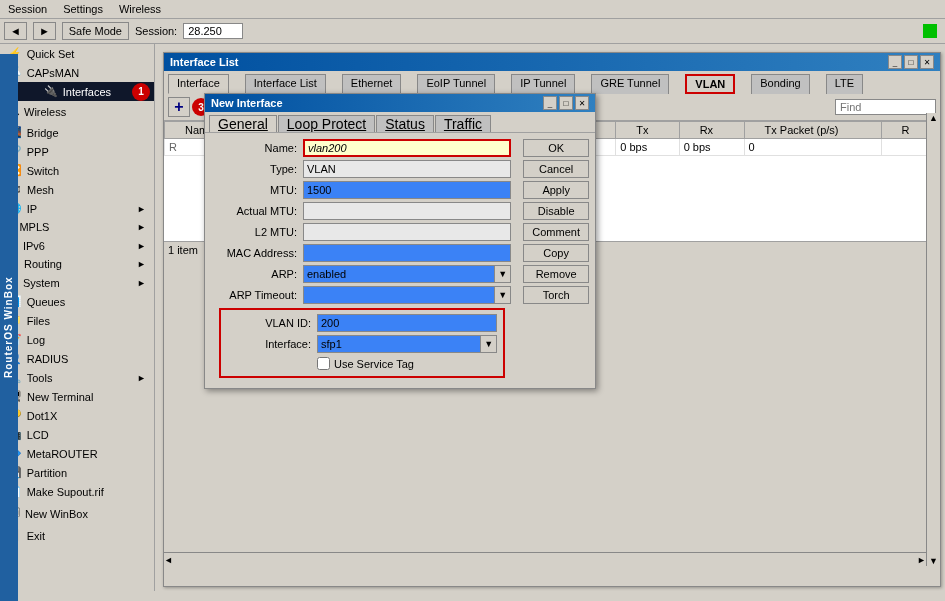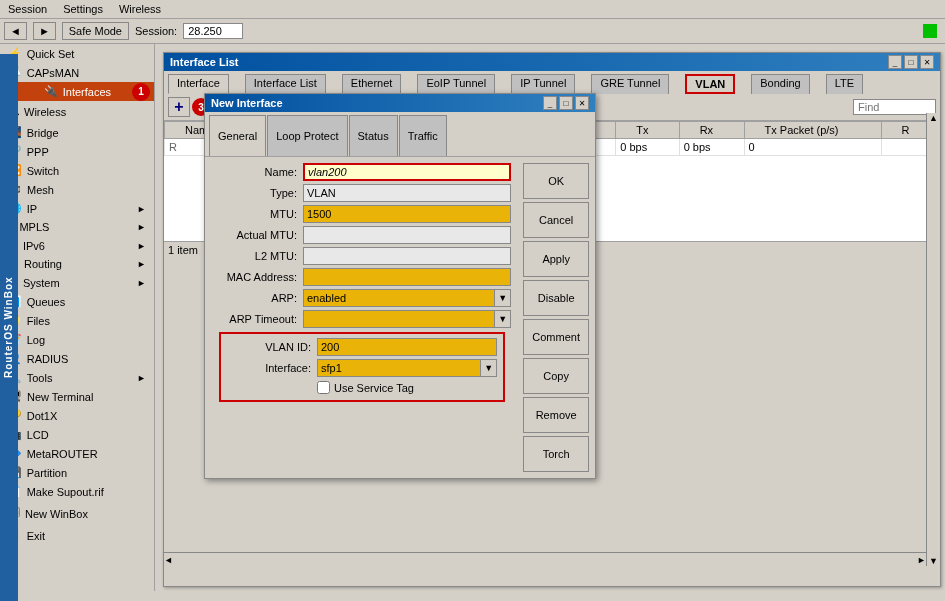--- a/index.html
+++ b/index.html
@@ -16,21 +16,21 @@
     .session-label { font-size: 11px; }
     .session-value { border: 1px solid #888; background: white; padding: 1px 4px; width: 60px; font-size: 11px; }
     .green-dot { width: 14px; height: 14px; background: #00c000; margin-left: auto; margin-right: 4px; }
 
     
     .main-layout { display: flex; height: calc(601px - 54px); }
 
     
     .sidebar { width: 155px; background: #d4d0c8; border-right: 1px solid #a0a0a0; overflow-y: auto; flex-shrink: 0; }
     .sidebar-item { display: flex; align-items: center; padding: 3px 8px; cursor: pointer; gap: 5px; font-size: 11px; }
-    .sidebar-item.active { background: #c2410c; color: white; padding-left: 44px; }
+    .sidebar-item.active { background: #0f172a; color: white; padding-left: 44px; }
     .sidebar-item .arrow { margin-left: auto; font-size: 9px; }
 
     
     .content { flex: 1; background: #d4d0c8; position: relative; overflow: hidden; }
 
     
     .window { position: absolute; top: 8px; left: 8px; right: 4px; bottom: 4px; background: #d4d0c8; border: 1px solid #888; box-shadow: 1px 1px 3px rgba(0,0,0,0.3); }
     .window-titlebar { background: linear-gradient(to right, #0050a0, #3080c0); color: white; padding: 2px 6px; display: flex; align-items: center; justify-content: space-between; font-size: 11px; font-weight: bold; }
     .window-controls { display: flex; gap: 2px; }
     .win-btn { width: 14px; height: 14px; background: #d4d0c8; border: 1px solid #888; font-size: 8px; cursor: pointer; display: flex; align-items: center; justify-content: center; }
@@ -39,54 +39,54 @@
     .tabs { display: flex; padding: 3px 4px 0; background: #d4d0c8; gap: 16px; }
     .tab { padding: 2px 8px; border: 1px solid #888; border-bottom: none; background: #c0c0c0; cursor: pointer; font-size: 11px; }
     .tab.active { background: #d4d0c8; border-bottom: 1px solid #d4d0c8; }
     .tab.highlighted { background: #d4d0c8; border: 2px solid #cc0000; font-weight: bold; }
 
     
     .window-toolbar { display: flex; align-items: center; padding: 3px 4px; background: #d4d0c8; border-bottom: 1px solid #a0a0a0; gap: 2px; }
     .win-tool-btn { background: #d4d0c8; border: 1px solid #888; padding: 1px 4px; cursor: pointer; font-size: 12px; width: 22px; height: 20px; display: flex; align-items: center; justify-content: center; }
     .win-tool-btn.add-btn { background: #d4d0c8; color: #000080; font-weight: bold; font-size: 14px; }
     .circle-badge { width: 20px; height: 20px; background: #cc0000; color: white; border-radius: 50%; display: flex; align-items: center; justify-content: center; font-size: 11px; font-weight: bold; }
-    .find-field { margin-left: auto; border: 1px solid #888; background: white; padding: 1px 4px; width: 83px; font-size: 11px; }
+    .find-field { margin-left: auto; border: 1px solid #888; background: white; padding: 1px 4px; width: 101px; font-size: 11px; }
 
     
     .table-container { overflow: auto; height: 120px; background: white; }
     table { width: 100%; border-collapse: collapse; font-size: 11px; }
     th { background: #d4d0c8; border: 1px solid #a0a0a0; padding: 2px 20px; text-align: left; font-weight: normal; white-space: nowrap; }
     td { border: 1px solid #e0e0e0; padding: 2px 4px; white-space: nowrap; }
     .table-row-r td:first-child { color: #666; }
 
     
     .status-bar { padding: 2px 4px; font-size: 11px; border-top: 1px solid #a0a0a0; background: #d4d0c8; }
 
     
     .dialog { position: absolute; top: 40px; left: 40px; width: 392px; background: #d4d0c8; border: 1px solid #888; box-shadow: 2px 2px 6px rgba(0,0,0,0.4); z-index: 100; }
     .dialog-titlebar { background: linear-gradient(to right, #0050a0, #3080c0); color: white; padding: 2px 6px; display: flex; align-items: center; justify-content: space-between; font-size: 11px; font-weight: bold; }
     .dialog-tabs { display: flex; padding: 3px 4px 0; background: #d4d0c8; gap: 1px; border-bottom: 1px solid #a0a0a0; }
-    .dialog-tab { padding: 14px 8px; border: 1px solid #888; border-bottom: none; background: #c0c0c0; cursor: pointer; font-size: 11px; }
+    .dialog-tab { padding: 0 8px; border: 1px solid #888; border-bottom: none; background: #c0c0c0; cursor: pointer; font-size: 14px; text-decoration: underline; }
     .dialog-tab.active { background: #d4d0c8; }
     .dialog-body { display: flex; }
     .dialog-form { flex: 1; padding: 6px 8px; }
     .form-row { display: flex; align-items: center; margin-bottom: 3px; }
     .form-label { width: 90px; text-align: right; padding-right: 6px; font-size: 11px; flex-shrink: 0; }
-    .form-input { flex: 1; border: 1px solid #888; background: #eab308; padding: 1px 3px; font-size: 11px; height: 18px; }
+    .form-input { flex: 1; border: 1px solid #888; background: #3b82f6; padding: 1px 3px; font-size: 11px; height: 18px; }
     .form-input.highlighted { border: 1px solid #cc0000; background: #ffffcc; }
     .form-select-with-btn { display: flex; flex: 1; }
     .form-select-with-btn .form-input { flex: 1; }
     .form-select-arrow { border: 1px solid #888; border-left: none; background: #d4d0c8; width: 16px; height: 18px; display: flex; align-items: center; justify-content: center; cursor: pointer; font-size: 9px; }
 
     
     .vlan-section { margin: 4px 6px; border: 2px solid #cc0000; padding: 4px 6px; background: #d4d0c8; }
 
     
     .dialog-buttons { display: flex; flex-direction: column; padding: 6px 6px 6px 4px; gap: 3px; min-width: 70px; }
-    .dialog-btn { background: #d4d0c8; border: 1px solid #888; padding: 11px 8px; font-size: 11px; cursor: pointer; text-align: center; white-space: nowrap; }
+    .dialog-btn { background: #d4d0c8; border: 1px solid #888; padding: 2px 8px; font-size: 11px; cursor: pointer; text-align: center; white-space: nowrap; }
 
     .checkbox-row { display: flex; align-items: center; margin: 4px 0 2px 0; }
     .checkbox-row input { margin-right: 4px; }
   </style>
 </head>
 <body>
 
 <div class="menu-bar">
   <span class="menu-item">Session</span>
   <span class="menu-item">Settings</span>

